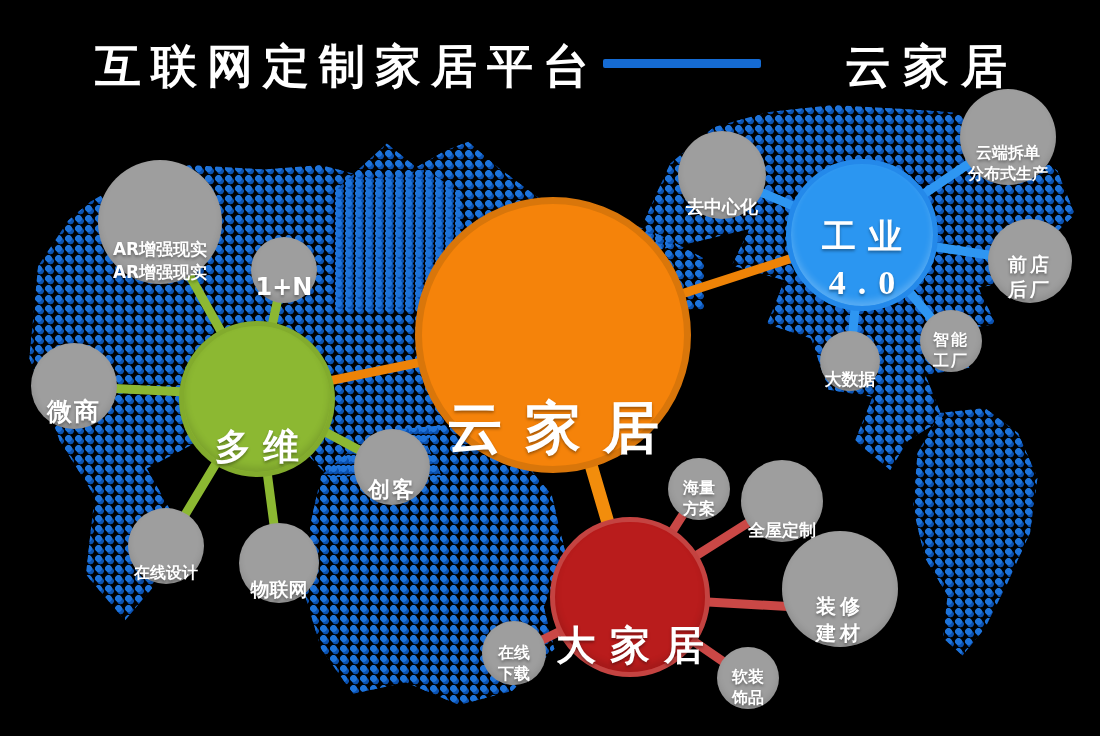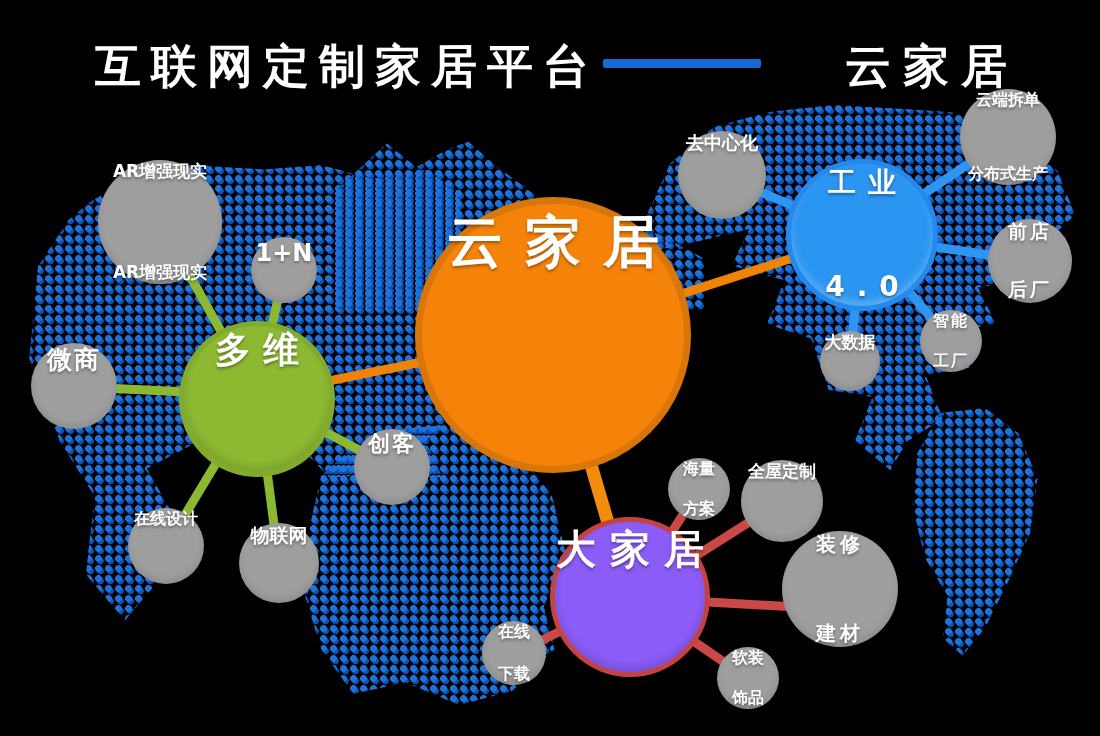--- a/index.html
+++ b/index.html
@@ -32,33 +32,33 @@
   
   .line{position:absolute;height:9px;border-radius:5px;transform-origin:left center;z-index:1;}
   .lo{background:#ee8307;}
   .lo2{background:#f28d0c;height:13px;}
   .lg{background:#8cb832;}
   .lb{background:#2e96f2;}
   .lr{background:#ca4846;}
 
   
   .node{position:absolute;border-radius:50%;display:flex;flex-direction:column;align-items:center;
-        justify-content:space-between;color:#fff;font-weight:bold;text-align:center;z-index:2;
+        justify-content:flex-end;color:#fff;font-weight:bold;text-align:center;z-index:2;
         box-sizing:border-box;text-shadow:0 2px 3px rgba(0,0,0,0.35);line-height:1.35;}
   .gray{background:#9e9e9e;box-shadow:inset 0 -4px 6px rgba(0,0,0,0.10);}
 
   .hub-cloud{left:415px;top:197px;width:276px;height:276px;background:#f5830a;border:7px solid #d9760a;}
   .hub-cloud span{font-size:56px;letter-spacing:22px;margin-right:-22px;}
   .hub-industry{left:786px;top:159px;width:152px;height:152px;background:#2b96f1;border:5px solid #2489ea;
         box-shadow:inset 0 -5px 7px rgba(255,255,255,0.22);}
-  .hub-industry span{font-size:28px;letter-spacing:12px;margin-right:-12px;}
+  .hub-industry span{font-size:34px;letter-spacing:12px;margin-right:-12px;font-family:Liberation Serif, serif;}
   .hub-marketing{left:179px;top:321px;width:156px;height:156px;background:#8cb832;border:5px solid #82ab2d;
         box-shadow:inset 0 -5px 7px rgba(0,0,0,0.12);}
   .hub-marketing span{font-size:36px;letter-spacing:12px;margin-right:-12px;}
-  .hub-bighome{left:550px;top:517px;width:160px;height:160px;background:#8b5cf6;border:5px solid #c44341;
+  .hub-bighome{left:550px;top:517px;width:160px;height:160px;background:#b91c1c;border:5px solid #c44341;
         box-shadow:inset 0 -5px 7px rgba(0,0,0,0.12);}
   .hub-bighome span{font-size:40px;letter-spacing:14px;margin-right:-14px;}
 
   .n-vr{left:98px;top:160px;width:124px;height:124px;font-size:17px;}
   .n-1n{left:251px;top:237px;width:66px;height:66px;font-size:24px;}
   .n-ws{left:31px;top:343px;width:86px;height:86px;font-size:25px;letter-spacing:2px;}
   .n-ck{left:354px;top:429px;width:76px;height:76px;font-size:22px;letter-spacing:2px;}
   .n-od{left:128px;top:508px;width:76px;height:76px;font-size:16px;}
   .n-iot{left:239px;top:523px;width:80px;height:80px;font-size:19px;}
   .n-dc{left:678px;top:131px;width:88px;height:88px;font-size:18px;}

